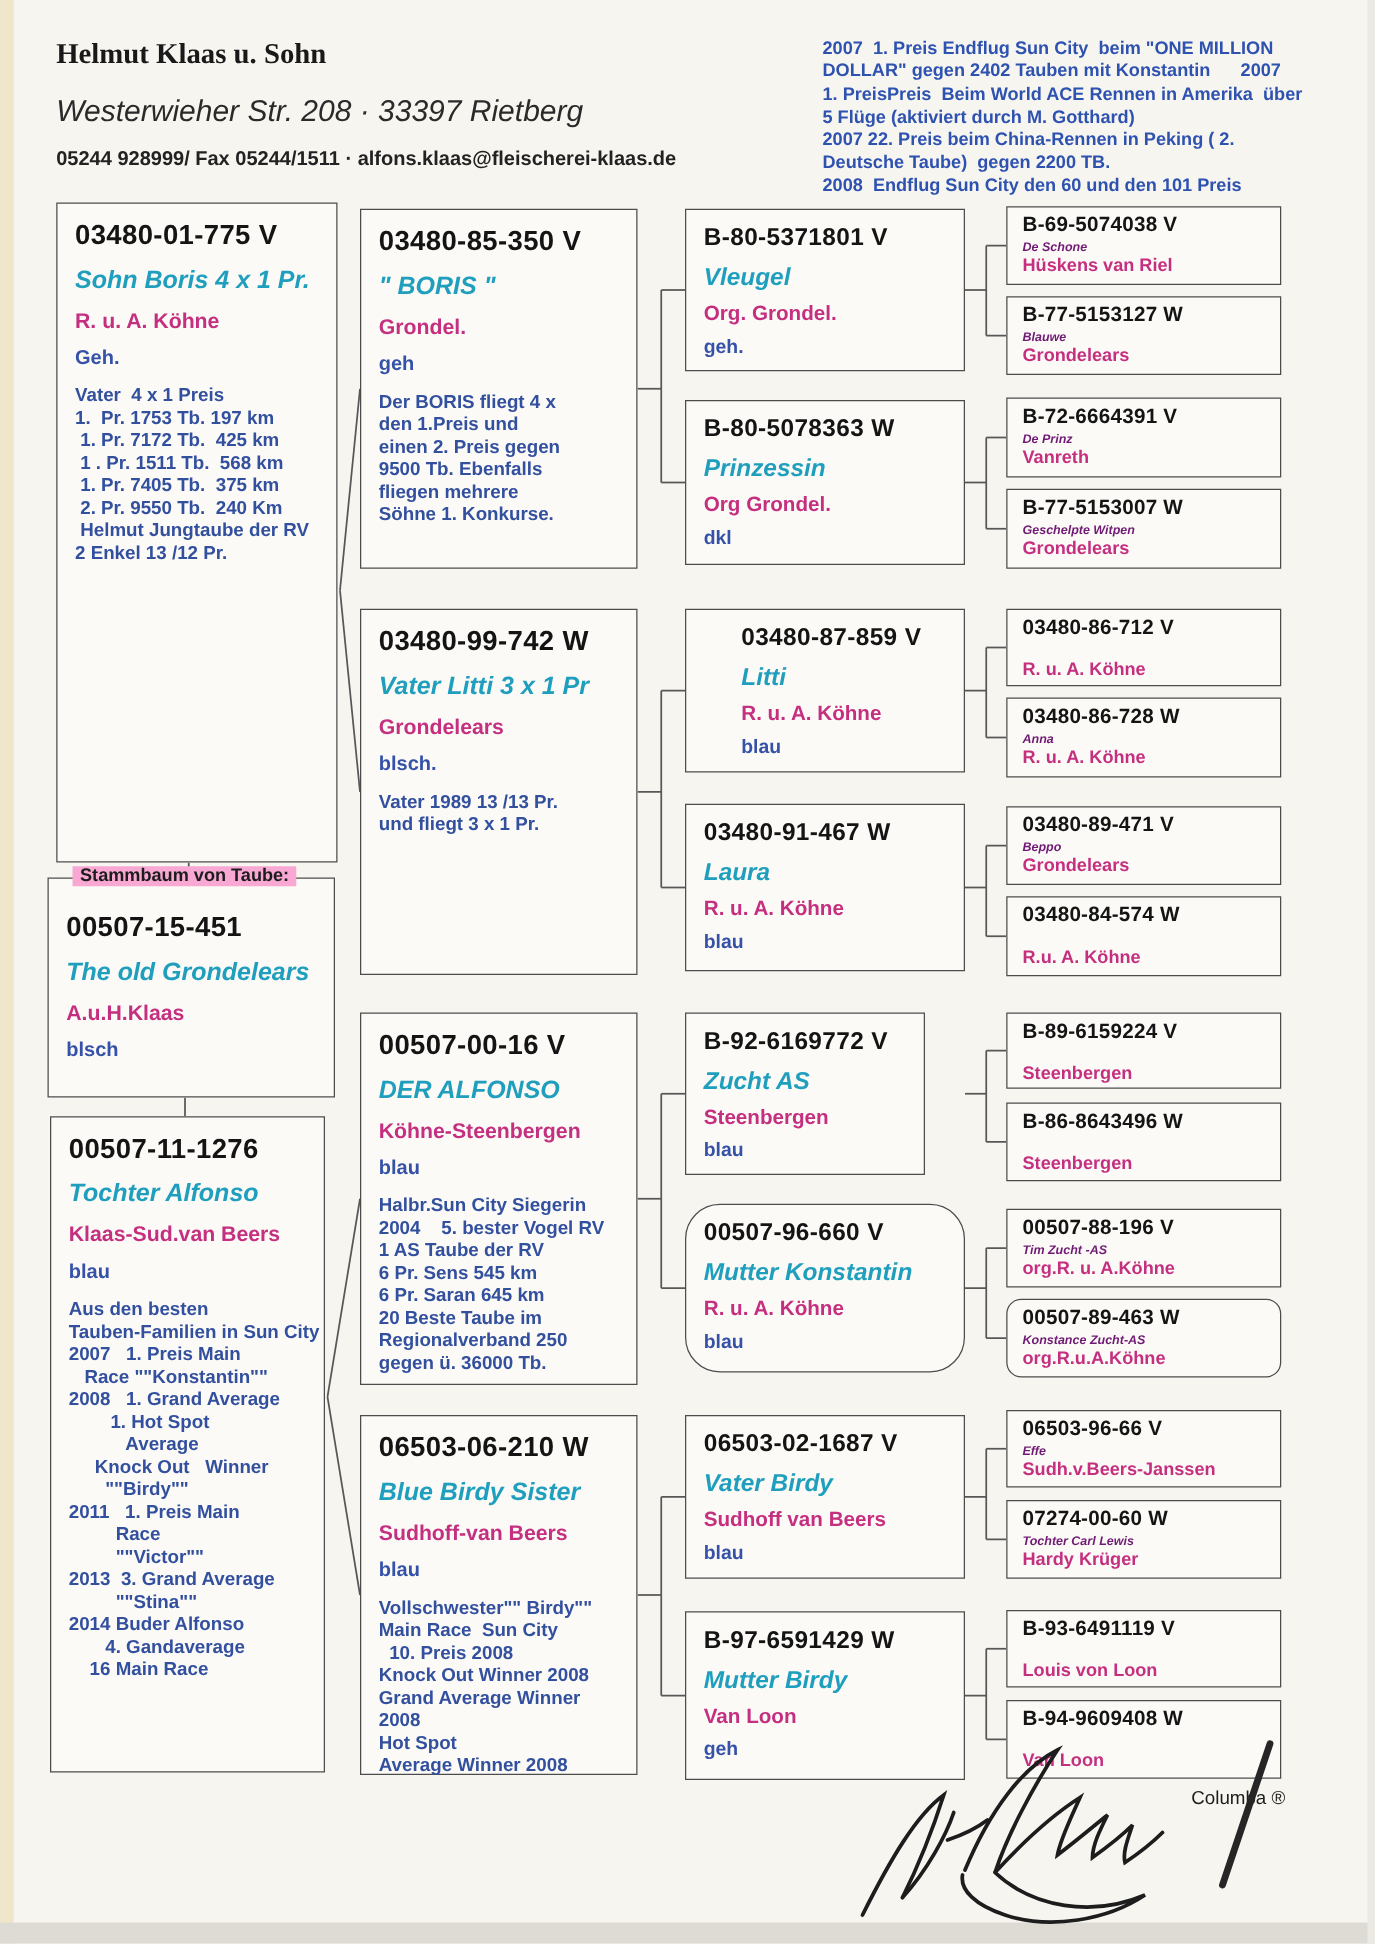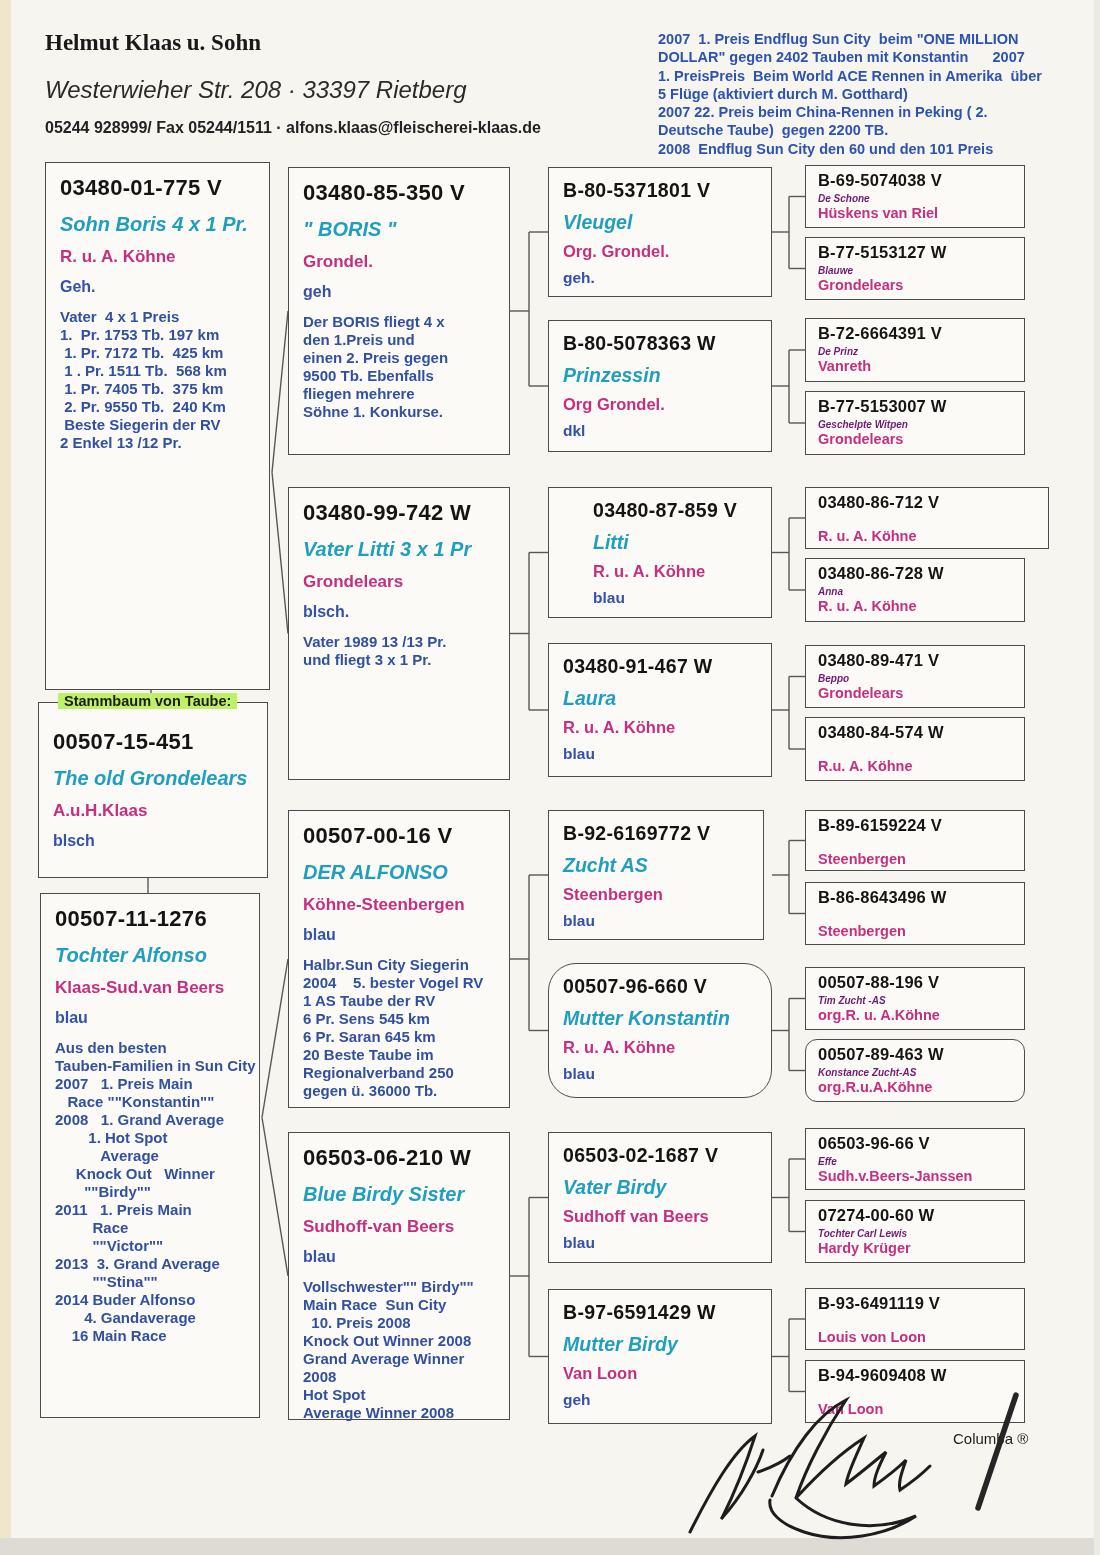--- a/index.html
+++ b/index.html
@@ -38,21 +38,21 @@
   .mid .ring{font-size:19.5px;font-weight:700;color:#141414;letter-spacing:.3px;margin-bottom:9px;}
   .mid .pname{font-size:19.5px;font-weight:700;font-style:italic;color:#1f9fbd;margin-bottom:8px;}
   .mid .breeder{font-size:16.5px;font-weight:700;color:#c52f80;margin-bottom:8px;}
   .mid .plumage{font-size:15.5px;font-weight:600;color:#3551a8;}
 
   .small .ring{font-size:16.5px;font-weight:700;color:#141414;letter-spacing:.2px;margin-bottom:3px;}
   .small .pname{font-size:10px;font-weight:700;font-style:italic;color:#701a75;margin-bottom:1px;}
   .small .breeder{font-size:14.5px;font-weight:700;color:#c52f80;}
   .small.noname .breeder{margin-top:16px;}
 
-  .stamm-label{position:absolute;left:58px;top:694px;z-index:2;background:#bef264;
+  .stamm-label{position:absolute;left:58px;top:694px;z-index:2;background:#f9a8d4;
     padding:0 6px;font-size:14.5px;font-weight:700;color:#1c1c1c;}
 
   .columba{position:absolute;left:953px;top:1430px;font-size:15px;color:#1c1c1c;z-index:2;}
   svg.signature{position:absolute;left:0;top:0;z-index:3;}
 </style>
 </head>
 <body>
 
 <div class="edge-left"></div>
 <div class="edge-bottom"></div>
@@ -128,21 +128,21 @@
     <line x1="151" y1="690" x2="151" y2="702" stroke="#575757" stroke-width="1.4"></line>
     <line x1="148" y1="878" x2="148" y2="893" stroke="#575757" stroke-width="1.4"></line>
   </svg>
 
 <div id="tree">
     <div class="pbox big" style="left: 45px; top: 162px; width: 225px; height: 528px;">
       <div class="ring">03480-01-775 V</div>
       <div class="pname">Sohn Boris 4 x 1 Pr.</div>
       <div class="breeder">R. u. A. Köhne</div>
       <div class="plumage">Geh.</div>
-      <div class="details"><div>Vater  4 x 1 Preis</div><div>1.  Pr. 1753 Tb. 197 km</div><div> 1. Pr. 7172 Tb.  425 km</div><div> 1 . Pr. 1511 Tb.  568 km</div><div> 1. Pr. 7405 Tb.  375 km</div><div> 2. Pr. 9550 Tb.  240 Km</div><div> Beste Siegerin der RV</div><div>2 Enkel 13 /12 Pr.</div></div>
+      <div class="details"><div>Vater  4 x 1 Preis</div><div>1.  Pr. 1753 Tb. 197 km</div><div> 1. Pr. 7172 Tb.  425 km</div><div> 1 . Pr. 1511 Tb.  568 km</div><div> 1. Pr. 7405 Tb.  375 km</div><div> 2. Pr. 9550 Tb.  240 Km</div><div> Helmut Jungtaube der RV</div><div>2 Enkel 13 /12 Pr.</div></div>
     </div>
     <div class="pbox big subj" style="left: 38px; top: 702px; width: 230px; height: 176px;">
       <div class="ring">00507-15-451</div>
       <div class="pname">The old Grondelears</div>
       <div class="breeder">A.u.H.Klaas</div>
       <div class="plumage">blsch</div>
     </div>
     <div class="pbox big" style="left: 40px; top: 893px; width: 220px; height: 525px;">
       <div class="ring">00507-11-1276</div>
       <div class="pname">Tochter Alfonso</div>
@@ -195,21 +195,21 @@
       <div class="pname">Litti</div>
       <div class="breeder">R. u. A. Köhne</div>
       <div class="plumage">blau</div>
     </div>
     <div class="pbox mid" style="left: 548px; top: 643px; width: 224px; height: 134px;">
       <div class="ring">03480-91-467 W</div>
       <div class="pname">Laura</div>
       <div class="breeder">R. u. A. Köhne</div>
       <div class="plumage">blau</div>
     </div>
-    <div class="pbox mid" style="left: 548px; top: 810px; width: 216px; height: 130px;">
+    <div class="pbox mid" style="left: 548px; top: 810px; width: 192px; height: 130px;">
       <div class="ring">B-92-6169772 V</div>
       <div class="pname">Zucht AS</div>
       <div class="breeder">Steenbergen</div>
       <div class="plumage">blau</div>
     </div>
     <div class="pbox mid" style="left: 548px; top: 963px; width: 224px; height: 135px; border-radius: 28px;">
       <div class="ring">00507-96-660 V</div>
       <div class="pname">Mutter Konstantin</div>
       <div class="breeder">R. u. A. Köhne</div>
       <div class="plumage">blau</div>
@@ -239,21 +239,21 @@
     <div class="pbox small" style="left: 805px; top: 318px; width: 220px; height: 64px;">
       <div class="ring">B-72-6664391 V</div>
       <div class="pname">De Prinz</div>
       <div class="breeder">Vanreth</div>
     </div>
     <div class="pbox small" style="left: 805px; top: 391px; width: 220px; height: 64px;">
       <div class="ring">B-77-5153007 W</div>
       <div class="pname">Geschelpte Witpen</div>
       <div class="breeder">Grondelears</div>
     </div>
-    <div class="pbox small noname" style="left: 805px; top: 487px; width: 244px; height: 62px;">
+    <div class="pbox small noname" style="left: 805px; top: 487px; width: 220px; height: 62px;">
       <div class="ring">03480-86-712 V</div>
       <div class="breeder">R. u. A. Köhne</div>
     </div>
     <div class="pbox small" style="left: 805px; top: 558px; width: 220px; height: 64px;">
       <div class="ring">03480-86-728 W</div>
       <div class="pname">Anna</div>
       <div class="breeder">R. u. A. Köhne</div>
     </div>
     <div class="pbox small" style="left: 805px; top: 645px; width: 220px; height: 63px;">
       <div class="ring">03480-89-471 V</div>

